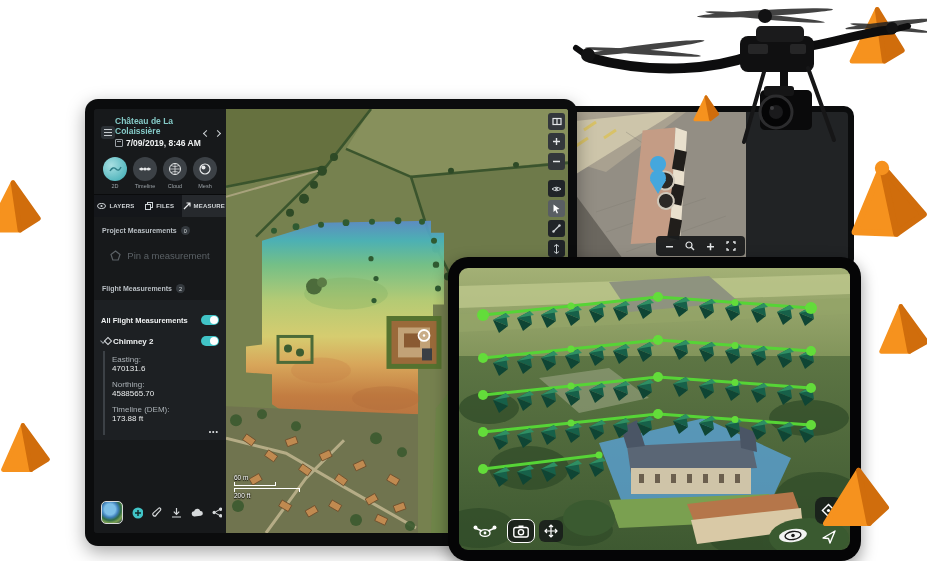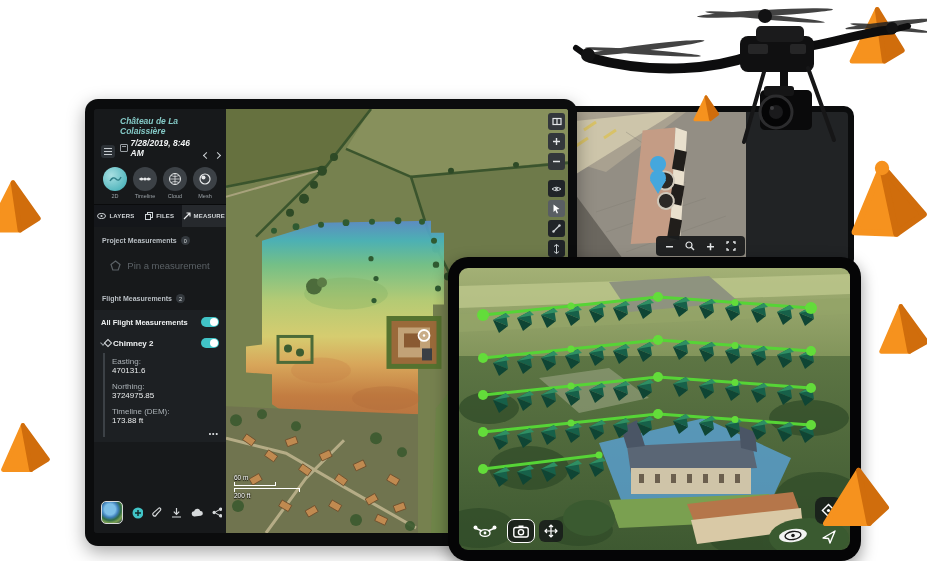--- a/index.html
+++ b/index.html
@@ -9,21 +9,21 @@
 
   
   .laptop { left:85px; top:99px; width:492px; height:447px; background:#0b0c0d;
             border-radius:13px; padding:10px 9px 13px 9px; z-index:2;
             box-shadow:0 6px 18px rgba(0,0,0,.35); }
   .screen { display:flex; width:100%; height:100%; background:#17191b;
             border-radius:3px; overflow:hidden; position:relative; }
 
   
   .sidebar { width:132px; flex:0 0 132px; background:#17191b; color:#cfd3d6; position:relative; }
-  .sb-header { display:flex; gap:5px; padding:7px 6px 5px 7px; align-items:flex-end;font-style:italic; }
+  .sb-header { display:flex; padding:7px 6px 5px 7px; align-items:center; }
   .hamburger { width:14px; height:13px; background:#2c3136; border-radius:3px; flex:0 0 14px;
                display:flex; flex-direction:column; justify-content:center; gap:2px; padding:0 3px; }
   .hamburger i { display:block; height:1px; background:#c7ccd0; }
   .sb-title { color:#84c9c6; font-size:8.5px; font-weight:bold; line-height:10px; }
   .sb-date { display:flex; align-items:center; gap:3px; color:#f0f2f3; font-size:8.5px;
              font-weight:bold; margin-top:2px; }
   .mini-cal { width:8px; height:8px; border:1px solid #9aa0a5; border-radius:1px; position:relative; }
   .mini-cal:before { content:""; position:absolute; left:1px; top:1px; right:1px; height:1px; background:#9aa0a5; }
   .nav-arrows { margin-left:auto; display:flex; gap:6px; padding-top:3px; }
   .chev { width:5px; height:5px; border-left:1.5px solid #cdd2d5; border-bottom:1.5px solid #cdd2d5; }
@@ -44,21 +44,21 @@
   .tab.active { background:#26292d; }
 
   .section-row { display:flex; align-items:center; gap:4px; padding:9px 8px 3px;
                  font-size:7px; font-weight:bold; color:#b9bfc4; }
   .badge { width:9px; height:9px; border-radius:50%; background:#34393e; color:#d2d7da;
            font-size:5.5px; display:flex; align-items:center; justify-content:center; font-weight:normal; }
   .pin-placeholder { display:flex; align-items:center; justify-content:center; gap:6px;
                      padding:12px 6px 14px; color:#5b6166; font-size:9.5px; }
 
   .flight-body { background:#1d2023; padding:7px 7px 5px; margin-top:4px; }
-  .toggle-row { display:flex; align-items:center; }
+  .toggle-row { display:flex; align-items:center;margin-top:8px; }
   .toggle-row .lbl { font-size:7.5px; font-weight:bold; color:#eef0f1; }
   .toggle { margin-left:auto; width:18px; height:10px; border-radius:5px; background:#41c4c7; position:relative; }
   .toggle:after { content:""; position:absolute; right:1px; top:1px; width:8px; height:8px;
                   border-radius:50%; background:#fff; }
   .meas-head { display:flex; align-items:center; margin-top:11px; }
   .meas-head .dchev { width:4px; height:4px; border-left:1.2px solid #9aa0a5; border-bottom:1.2px solid #9aa0a5; transform:rotate(-45deg); }
   .diamond { width:6px; height:6px; border:1.2px solid #d7dbde; transform:rotate(45deg); }
   .meas-name { font-size:8px; font-weight:bold; color:#f1f3f4; margin-left:2px; }
   .meas-rows { border-left:2px solid #3c4146; margin:5px 0 0 2px; padding-left:7px; }
   .kv { display:flex; justify-content:space-between; font-size:8px; padding:3.5px 0;flex-direction:column; }
@@ -120,21 +120,21 @@
     <div class="sb-header">
       <div class="hamburger">
             <i></i>
             <i></i>
             <i></i>
           </div>
       <div>
         <div class="sb-title">Château de La Colaissière</div>
         <div class="sb-date">
           <span class="mini-cal"></span>
-          <span>7/28/2019, 8:46 AM</span>
+          <span>7/09/2019, 8:46 AM</span>
         </div>
       </div>
       <div class="nav-arrows">
         <span class="chev left"></span>
         <span class="chev right"></span>
       </div>
     </div>
 
     <div class="tools">
       <div class="tool">
@@ -228,21 +228,21 @@
         <span class="toggle"></span>
       </div>
 
       <div class="meas-rows">
         <div class="kv">
           <span class="k">Easting:</span>
           <span class="v">470131.6</span>
         </div>
         <div class="kv">
           <span class="k">Northing:</span>
-          <span class="v">3724975.85</span>
+          <span class="v">4588565.70</span>
         </div>
         <div class="kv">
           <span class="k">Timeline (DEM):</span>
           <span class="v">173.88 ft</span>
         </div>
         <div class="more-dots">•••</div>
       </div>
     </div>
 
     <div class="sb-bottom">

